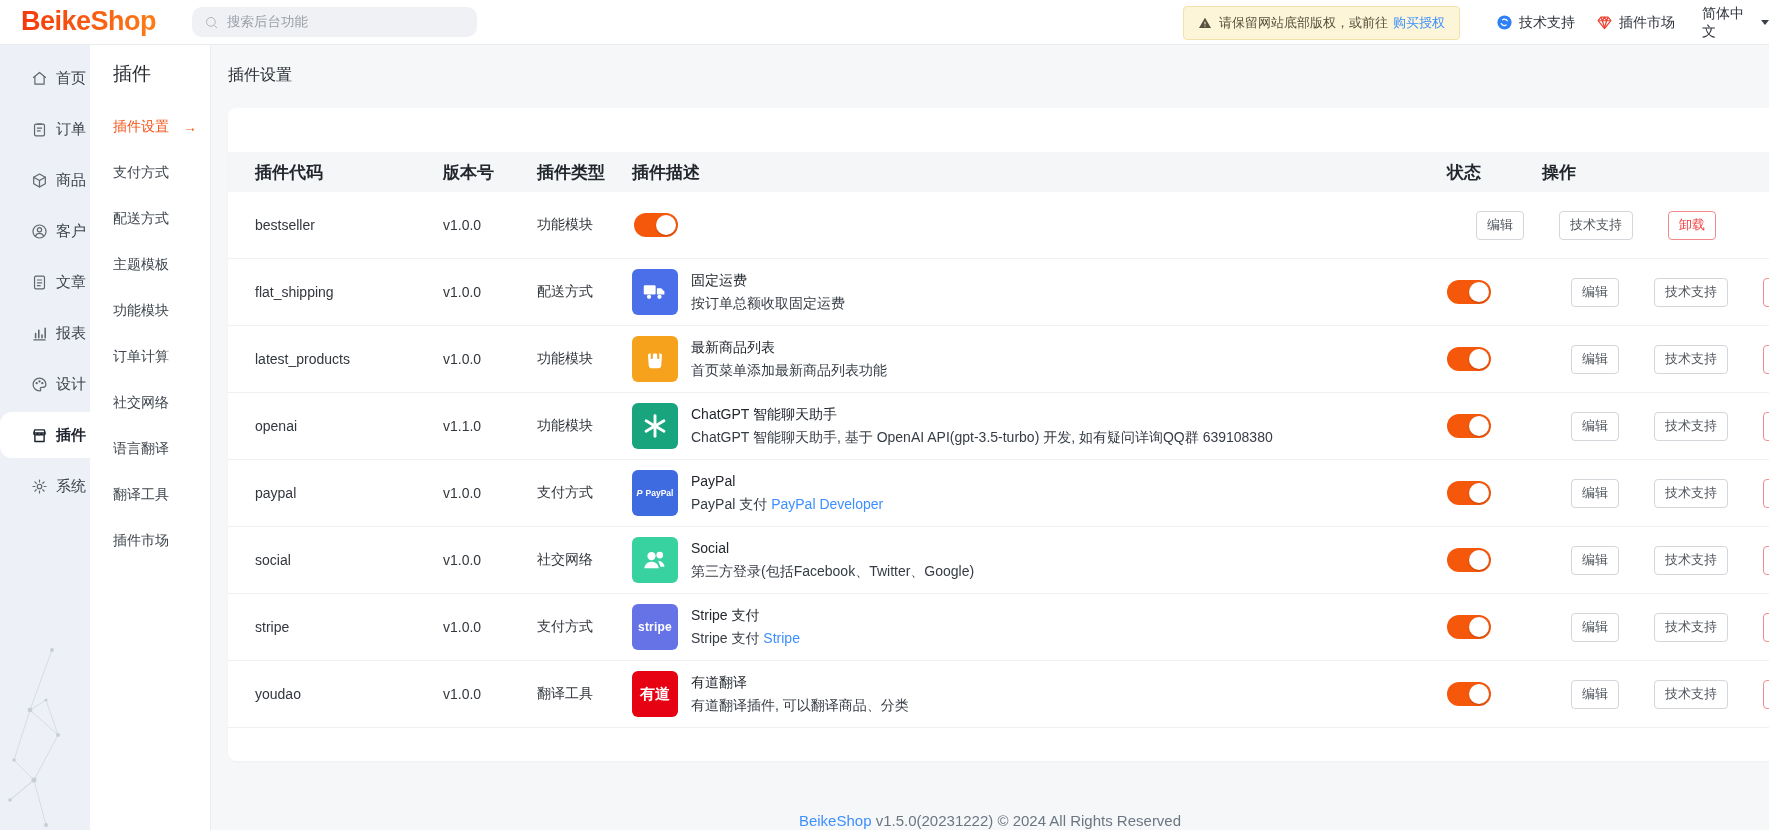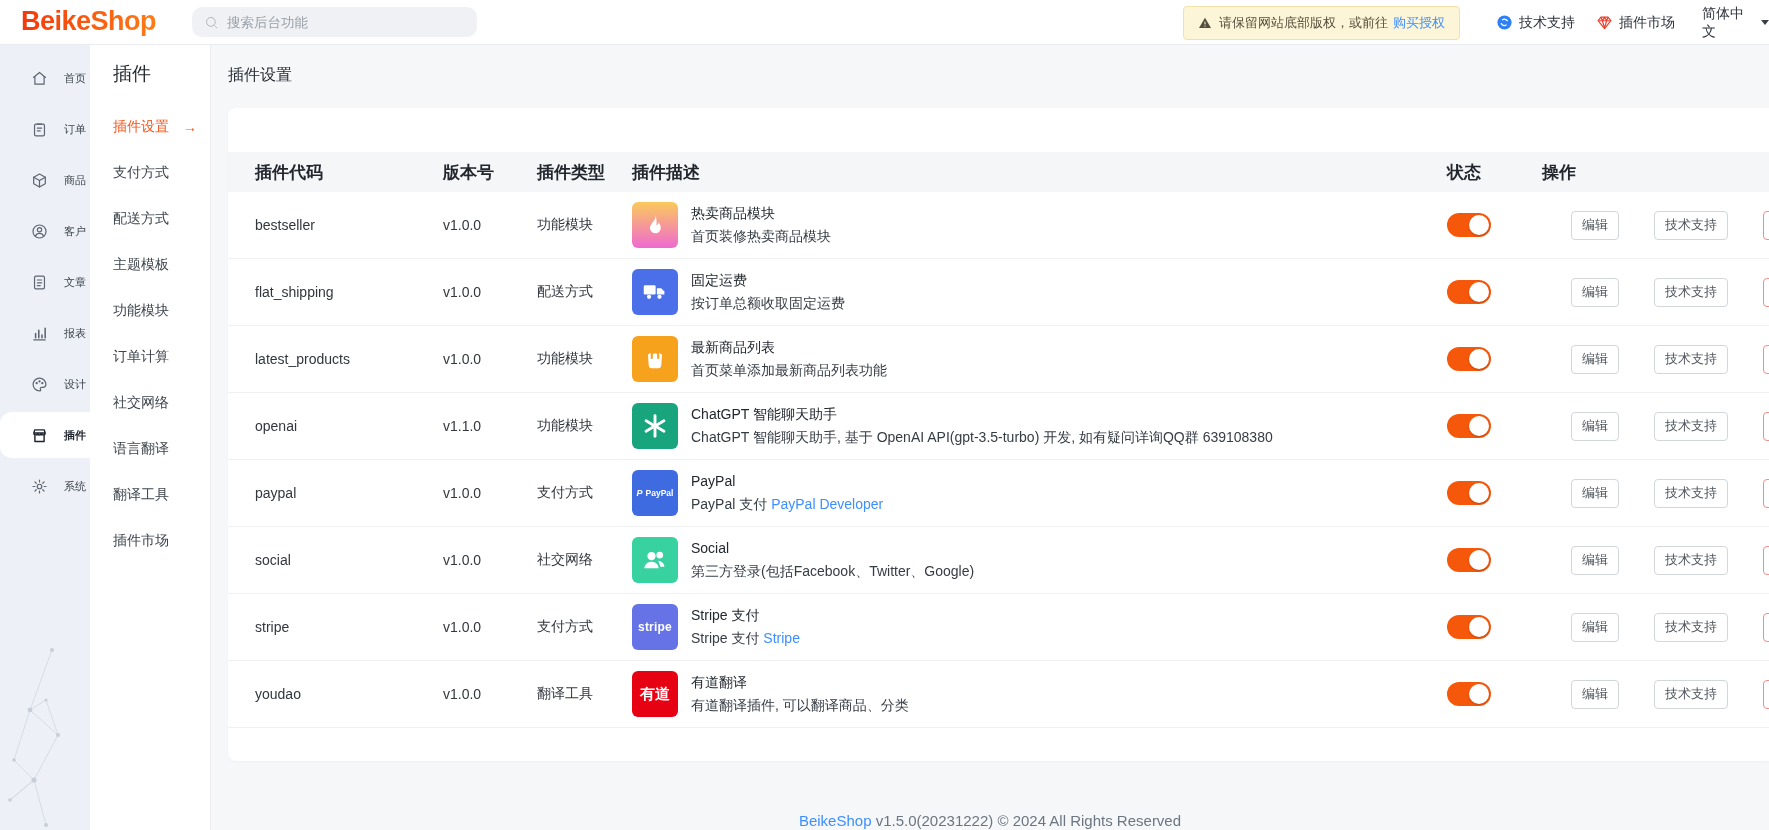--- a/index.html
+++ b/index.html
@@ -6,38 +6,38 @@
   html,body { width:1769px; height:830px; overflow:hidden; }
   body { font-family:"Liberation Sans","DejaVu Sans",sans-serif; background:#f6f7f9; color:#2f343b; position:relative; }
   a { text-decoration:none; }
 
   
   .topbar { position:absolute; left:0; top:0; width:1769px; height:45px; background:#fff; border-bottom:1px solid #e9ebee; z-index:5; }
   .logo { position:absolute; left:21px; top:6px; font-size:27px; font-weight:800; letter-spacing:-0.5px;
           background:linear-gradient(90deg,#f4380b,#fd7d17); -webkit-background-clip:text; background-clip:text; color:transparent; }
   .search { position:absolute; left:192px; top:7px; width:285px; height:30px; background:#f0f1f4; border-radius:10px; display:flex; align-items:center; padding:0 12px; }
   .search svg { width:15px; height:15px; stroke:#8d939c; flex:0 0 auto; }
-  .search input { border:none; outline:none; background:transparent; margin-left:8px; font-size:13.5px; color:#701a75; width:100%; font-family:Liberation Sans, sans-serif; }
+  .search input { border:none; outline:none; background:transparent; margin-left:8px; font-size:13.5px; color:#701a75; width:100%; font-family:Liberation Mono, monospace; }
   .search input::placeholder { color:#9aa0a8; }
   .notice { position:absolute; left:1183px; top:6px; height:32px; background:#fdf5d8; border:1px solid #f1e2a9; border-radius:4px; display:flex; align-items:center; padding:16px 14px; font-size:13px; color:#584e3c; white-space:nowrap; }
   .notice svg { width:14px; height:14px; margin-right:7px; }
   .notice a { color:#3d8fff; margin-left:5px; }
   .top-nav { position:absolute; top:0; height:45px; display:flex; align-items:center; font-size:14px; color:#2f343c; cursor:default; }
   .top-nav .ic { display:inline-flex; margin-right:6px; }
   .nav-support { left:1496px; }
   .nav-market  { left:1596px; }
   .nav-lang    { left:1702px; }
   .caret { width:0; height:0; border-left:4.5px solid transparent; border-right:4.5px solid transparent; border-top:5.5px solid #3a4049; margin-left:6px; }
 
   
   .sidebar { position:absolute; left:0; top:45px; width:90px; height:785px; background:#edf1f7; z-index:3; }
   .side-item { position:relative; height:46px; margin-top:5px; display:flex; align-items:center; padding-left:31px; cursor:pointer; }
   .side-item:first-child { margin-top:10px; }
   .side-item svg { width:17px; height:17px; stroke:#5f6670; fill:none; stroke-width:1.7; stroke-linecap:round; stroke-linejoin:round; flex:0 0 auto; }
-  .side-item .lbl { margin-left:16px; font-size:11px; color:#3c434b; white-space:nowrap; }
+  .side-item .lbl { margin-left:8px; font-size:15px; color:#3c434b; white-space:nowrap; }
   .side-item.active { background:#fff; border-radius:12px 0 0 12px; margin-left:0; }
   .side-item.active .lbl { color:#1d232c; font-weight:700; }
   .side-item.active svg { stroke:#1d232c; stroke-width:2; }
   .constellation { position:absolute; left:0; bottom:0; opacity:.55; }
 
   
   .submenu { position:absolute; left:90px; top:45px; width:121px; height:785px; background:#fff; border-right:1px solid #e9ebee; z-index:4; }
   .submenu-title { margin:16px 0 0 23px; font-size:19px; font-weight:500; color:#23282f; }
   .submenu-list { margin-top:17px; }
   .submenu-item { height:46px; display:flex; align-items:center; justify-content:space-between; padding:0 13px 0 23px; font-size:14px; color:#3e454d; cursor:pointer; white-space:nowrap; }
@@ -262,31 +262,20 @@
       <div>插件类型</div>
       <div>插件描述</div>
       <div class="hcell-status">状态</div>
       <div class="hcell-actions">操作</div>
     </div>
     <div>
   <div class="t-row">
     <div class="c-code">bestseller</div>
     <div class="c-version">v1.0.0</div>
     <div class="c-type">功能模块</div>
-    <div class="desc">
-      <div class="plug-icon" style="background: linear-gradient(rgb(251, 201, 92), rgb(239, 106, 208)); color: rgb(247, 162, 28);">
-              <svg viewBox="0 0 24 24">
-                <path fill="#fff" d="M12.3 3.6c.7 2.6-.5 4.2-1.8 5.7C9.2 10.8 8 12.3 8 14.3a4.3 4.3 0 008.6 0c0-1.7-.8-3.1-1.6-4.3-.4 1.1-1 1.7-1.9 2.1.6-2.6-.1-6-.8-8.5z"></path>
-              </svg>
-            </div>
-      <div class="desc-lines">
-        <div class="desc-title">热卖商品模块</div>
-        <div class="desc-sub">首页装修热卖商品模块</div>
-      </div>
-    </div>
     <div class="cell-status">
       <div class="toggle"></div>
     </div>
     <div class="cell-actions">
       <div class="actions">
         <button class="btn">编辑</button>
         <button class="btn">技术支持</button>
         <button class="btn danger">卸载</button>
       </div>
     </div>

